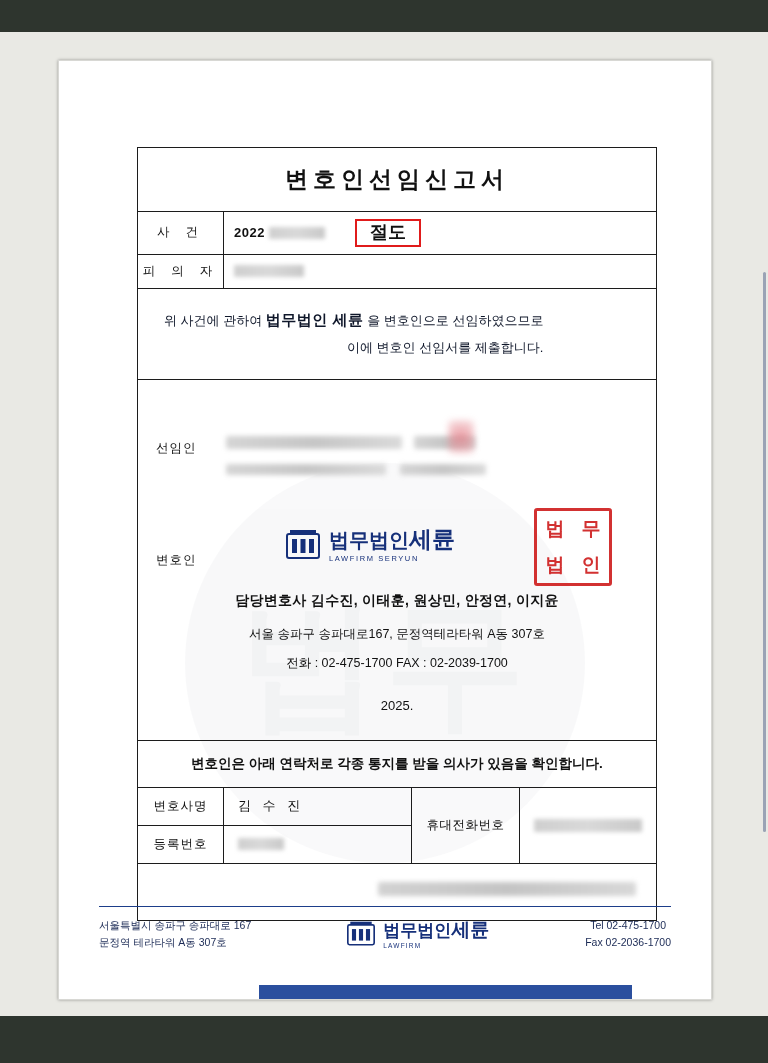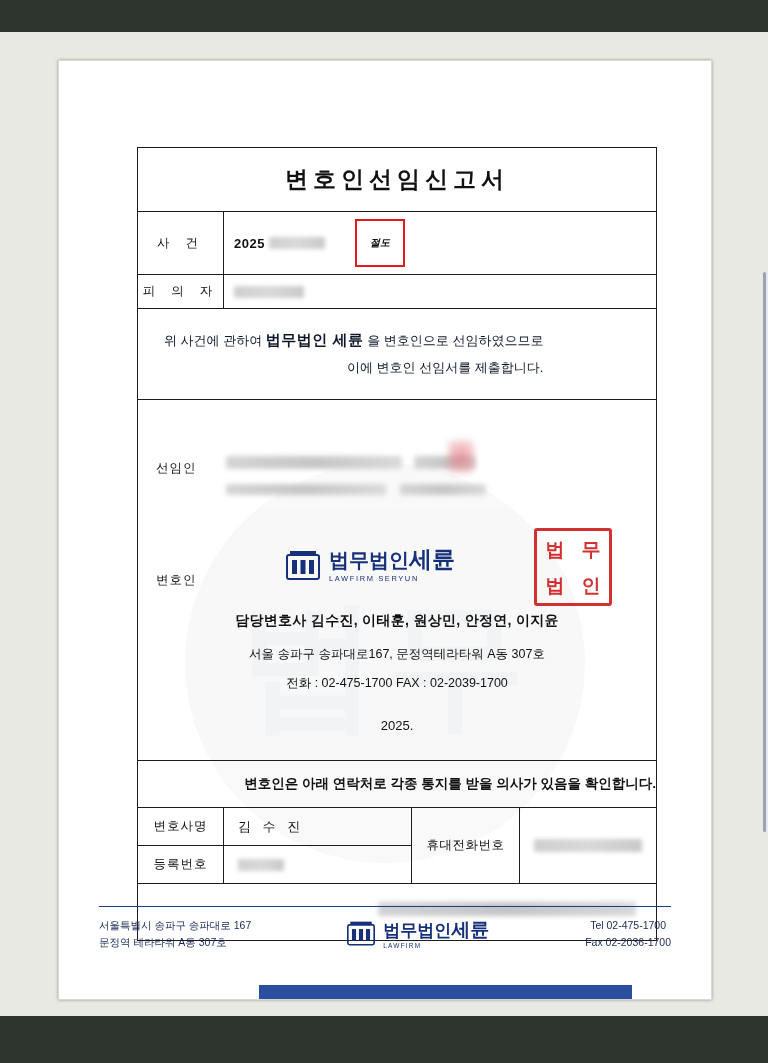--- a/index.html
+++ b/index.html
@@ -132,28 +132,27 @@
     filter: blur(2.2px);
     border-radius: 1px;
     height: 12px;
     vertical-align: middle;
   }
 
   .case-no { font-weight: bold; font-size: 13px; letter-spacing: 0.5px; }
 
   .charge-box {
     border: 2.5px solid #e01b1b;
-    padding: 16px 13px;
+    padding: 1px 13px;
     margin-left: 30px;
-    font-size: 10px;
+    font-size: 18px;
     font-weight: bold;
     color: #111;
     background: transparent;
     line-height: 1.2;
-    font-style: italic;
   }
 
   .statement {
     padding: 16px 26px 18px;
     font-size: 13px;
     line-height: 2.0;
     color: #0f172a;
     text-align: right;
   }
   .statement b { font-size: 15px; letter-spacing: 0.5px; }
@@ -281,21 +280,21 @@
     position: absolute;
     left: 0; right: 0;
     top: 318px;
     text-align: center;
     font-size: 13px;
     color: #111;
   }
 
   .confirm-row {
     padding: 14px 0;
-    text-align: right;
+    text-align: center;
     font-size: 13.5px;
     font-weight: bold;
     color: #111;
     border-bottom: 1.2px solid #1c1c1c;
   }
 
   .contact-grid { display: flex; }
   .contact-left { width: 320px; border-right: 1.2px solid #1c1c1c; }
   .contact-right { flex: 1; display: flex; }
 
@@ -412,21 +411,21 @@
 
     <div class="form">
 
       <div class="row">
         <div class="title-cell">변호인선임신고서</div>
       </div>
 
       <div class="row">
         <div class="label-cell">사   건</div>
         <div class="value-cell">
-          <span class="case-no">2025</span>
+          <span class="case-no">2022</span>
           <span class="redacted" style="width:56px;margin-left:4px;"></span>
           <span class="charge-box">절도</span>
         </div>
       </div>
 
       <div class="row">
         <div class="label-cell">피 의 자</div>
         <div class="value-cell">
           <span class="redacted" style="width:70px;"></span>
         </div>

